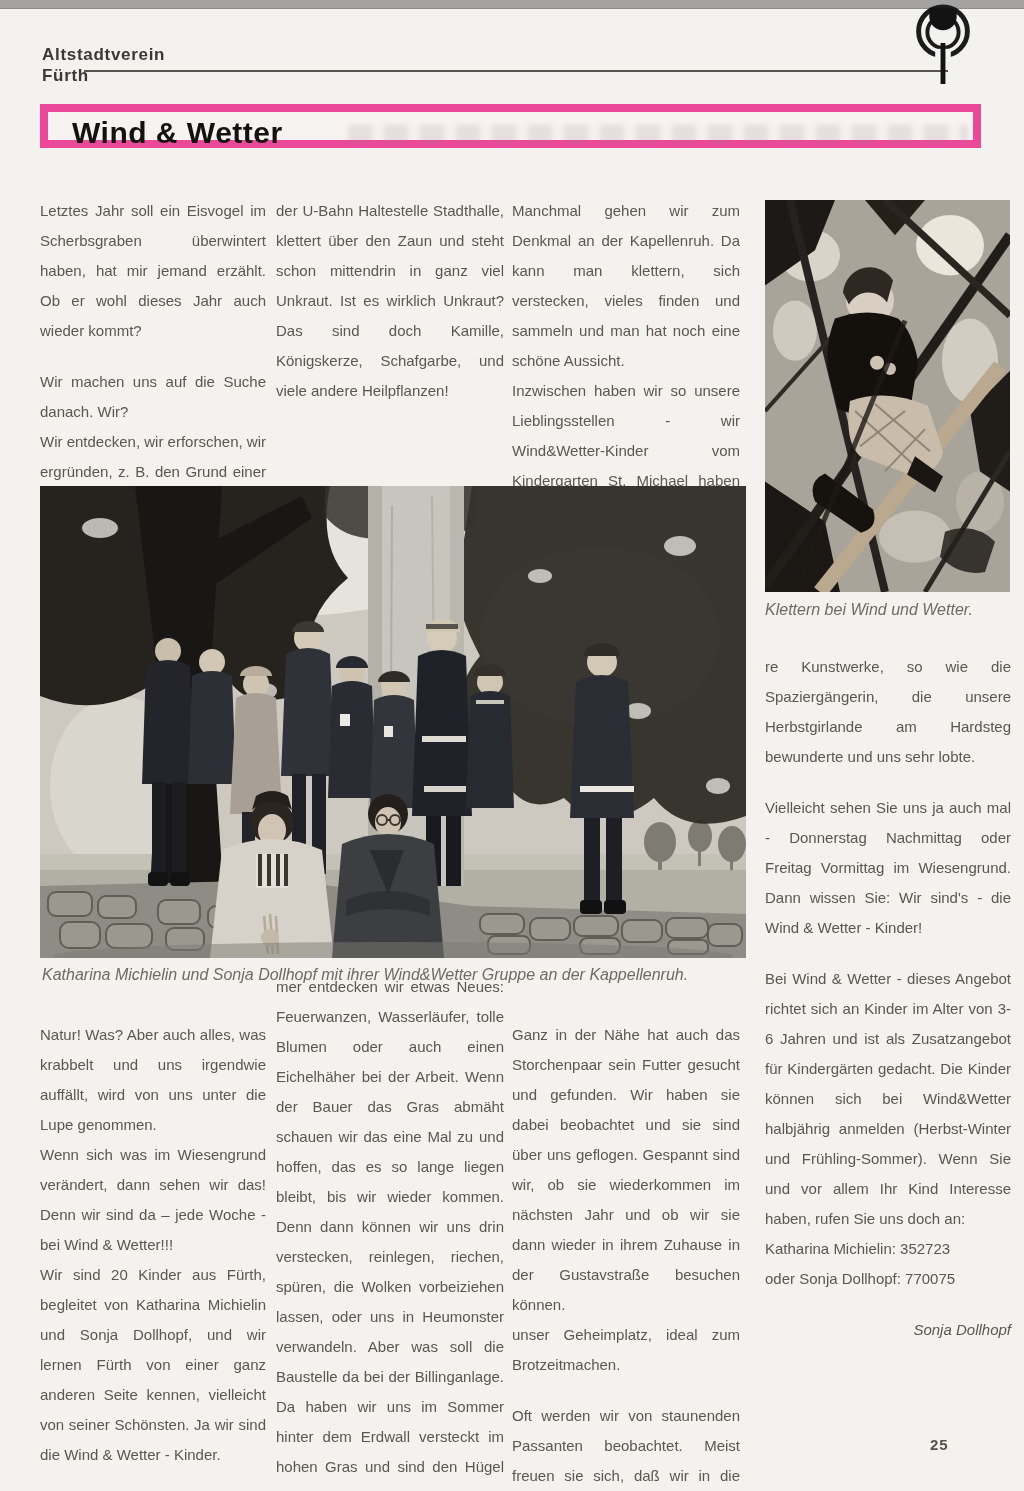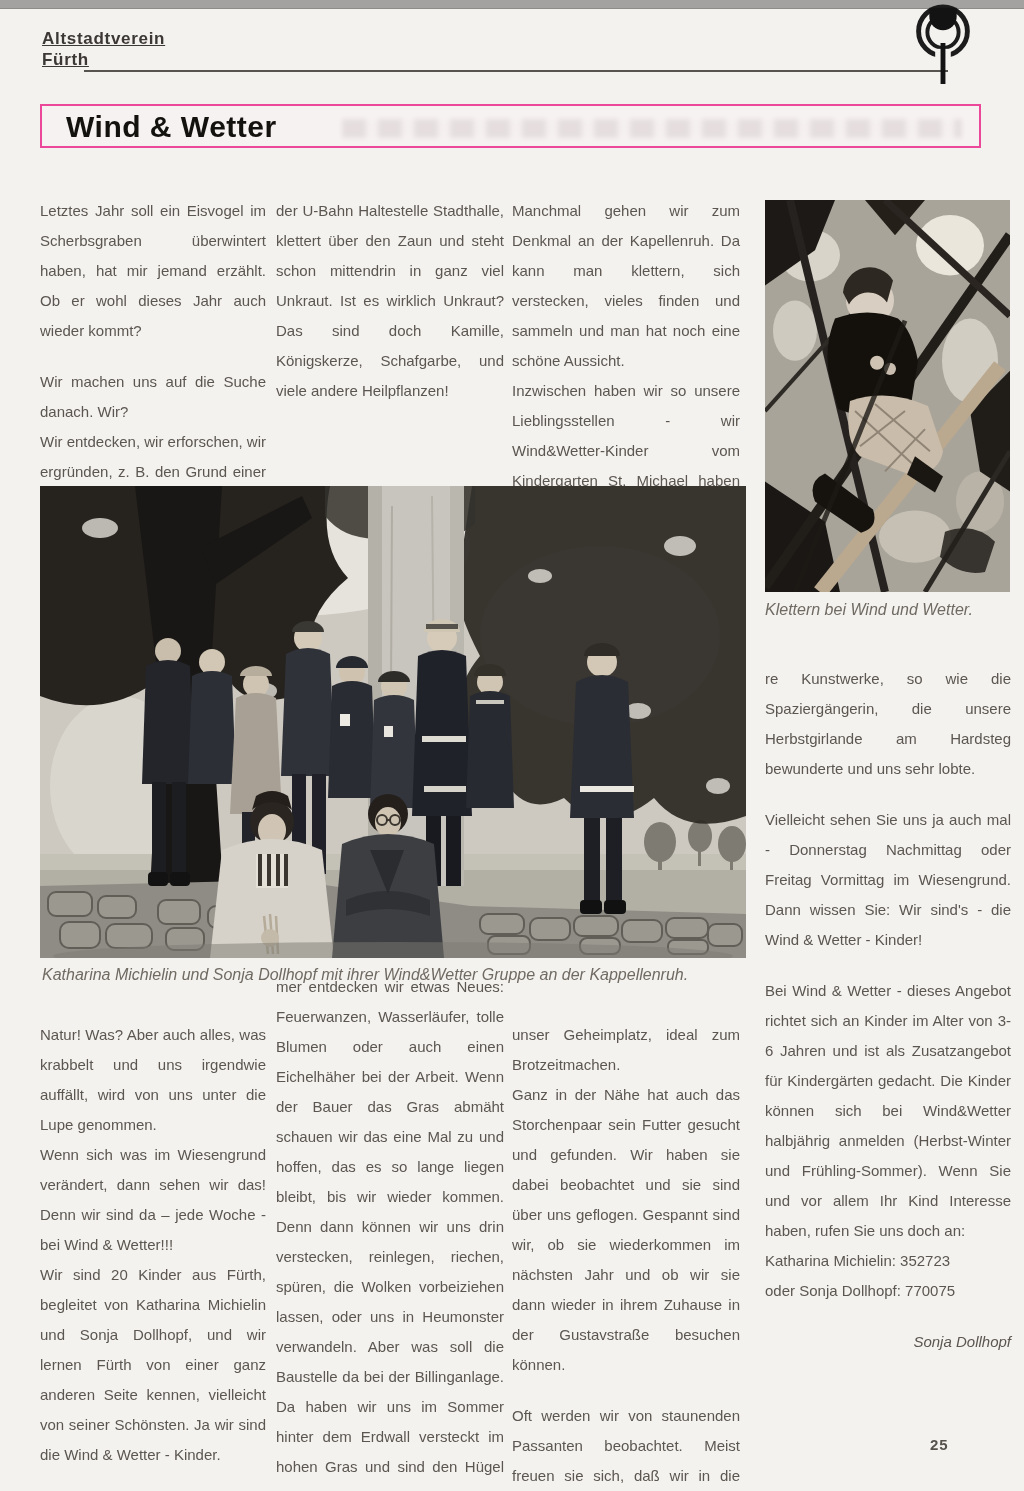--- a/index.html
+++ b/index.html
@@ -3,26 +3,26 @@
 <meta charset="utf-8">
 <style>
   html,body{margin:0;padding:0;}
   body{
     width:1024px;height:1491px;position:relative;overflow:hidden;
     background:#f4f2ef;
     font-family:"Liberation Sans","DejaVu Sans",sans-serif;
     color:#5a554f;
   }
   .scan-band{position:absolute;left:0;top:0;width:1024px;height:8px;background:#a3a2a0;border-bottom:1px solid #8d8c8a;}
-  .header-org{position:absolute;left:42px;top:28px;font-size:17px;font-weight:bold;color:#3b3835;letter-spacing:.7px;line-height:21px;text-decoration:underline;}
+  .header-org{position:absolute;left:42px;top:44px;font-size:17px;font-weight:bold;color:#3b3835;letter-spacing:.7px;line-height:21px;}
   .header-rule{position:absolute;left:84px;top:70px;width:864px;border-top:2px solid #57534f;}
   .logo{position:absolute;left:902px;top:2px;width:82px;height:86px;}
   .title-box{
     position:absolute;left:40px;top:104px;width:941px;height:44px;
-    background:#f7f2f2;border:2px solid #ec4899;box-sizing:border-box;
+    background:#f7f2f2;border:8px solid #ec4899;box-sizing:border-box;
   }
   .title-text{
     position:absolute;left:24px;top:4px;font-size:30px;font-weight:bold;
     color:#14120f;letter-spacing:.5px;font-family:"Liberation Sans","DejaVu Sans",sans-serif;
   }
   .title-ghost{
     position:absolute;left:300px;top:13px;width:620px;height:19px;
     filter:blur(2.6px);opacity:.32;
     background:repeating-linear-gradient(90deg,
       rgba(150,132,132,.55) 0 24px, rgba(150,132,132,.06) 24px 36px);
@@ -271,38 +271,38 @@
         <path d="M302,358 q46,-20 92,0 l10,114 h-112 Z" fill="#3c3e42"></path>
         <path d="M306,414 q42,-18 84,0 l0,16 q-42,-14 -84,0 Z" fill="#2f3135"></path>
         <path d="M330,364 l18,44 16,-44 Z" fill="#2a2c30"></path>
       </g>
     </g>
     <ellipse cx="353" cy="470" rx="340" ry="14" fill="#7c7972" opacity=".5"></ellipse>
   </svg>
 </div>
 <div class="caption" style="left:42px;top:966px;width:700px;">Katharina Michielin und Sonja Dollhopf mit ihrer Wind&amp;Wetter Gruppe an der Kappellenruh.</div>
 
-<div class="col" style="left:765px;top:652px;width:246px;margin-top:12px;">
+<div class="col" style="left:765px;top:652px;width:246px;">
   <p>re Kunstwerke, so wie die Spaziergängerin, die unsere Herbstgirlande am Hardsteg bewunderte und uns sehr lobte.</p>
   <p class="gap">Vielleicht sehen Sie uns ja auch mal - Donnerstag Nachmittag oder Freitag Vormittag im Wiesengrund. Dann wissen Sie: Wir sind's - die Wind &amp; Wetter - Kinder!</p>
   <p class="gap">Bei Wind &amp; Wetter - dieses Angebot richtet sich an Kinder im Alter von 3-6 Jahren und ist als Zusatzangebot für Kindergärten gedacht. Die Kinder können sich bei Wind&amp;Wetter halbjährig anmelden (Herbst-Winter und Frühling-Sommer). Wenn Sie und vor allem Ihr Kind Interesse haben, rufen Sie uns doch an:</p>
   <p>Katharina Michielin: 352723</p>
   <p>oder Sonja Dollhopf: 770075</p>
   <p class="gap signature">Sonja Dollhopf</p>
 </div>
 
 <div class="col" style="left:40px;top:1020px;width:226px;">
   <p>Natur! Was? Aber auch alles, was krabbelt und uns irgendwie auffällt, wird von uns unter die Lupe genommen.</p>
   <p>Wenn sich was im Wiesengrund verändert, dann sehen wir das! Denn wir sind da – jede Woche - bei Wind &amp; Wetter!!!</p>
   <p>Wir sind 20 Kinder aus Fürth, begleitet von Katharina Michielin und Sonja Dollhopf, und wir lernen Fürth von einer ganz anderen Seite kennen, vielleicht von seiner Schönsten. Ja wir sind die Wind &amp; Wetter - Kinder.</p>
   <p class="gap">Einmal die Woche erobern wir den Fürther Wiesengrund. Die Donnerstagsgruppe startet an</p>
 </div>
 <div class="col" style="left:276px;top:972px;width:228px;">
   <p>mer entdecken wir etwas Neues: Feuerwanzen, Wasserläufer, tolle Blumen oder auch einen Eichelhäher bei der Arbeit. Wenn der Bauer das Gras abmäht schauen wir das eine Mal zu und hoffen, das es so lange liegen bleibt, bis wir wieder kommen. Denn dann können wir uns drin verstecken, reinlegen, riechen, spüren, die Wolken vorbeiziehen lassen, oder uns in Heumonster verwandeln. Aber was soll die Baustelle da bei der Billinganlage. Da haben wir uns im Sommer hinter dem Erdwall versteckt im hohen Gras und sind den Hügel runtergerollt. Vorbei - Schade!</p>
 </div>
 <div class="col" style="left:512px;top:1020px;width:228px;">
+  <p>Ganz in der Nähe hat auch das Storchenpaar sein Futter gesucht und gefunden. Wir haben sie dabei beobachtet und sie sind über uns geflogen. Gespannt sind wir, ob sie wiederkommen im nächsten Jahr und ob wir sie dann wieder in ihrem Zuhause in der Gustavstraße besuchen können.</p>
   <p>unser Geheimplatz, ideal zum Brotzeitmachen.</p>
-  <p>Ganz in der Nähe hat auch das Storchenpaar sein Futter gesucht und gefunden. Wir haben sie dabei beobachtet und sie sind über uns geflogen. Gespannt sind wir, ob sie wiederkommen im nächsten Jahr und ob wir sie dann wieder in ihrem Zuhause in der Gustavstraße besuchen können.</p>
   <p class="gap">Oft werden wir von staunenden Passanten beobachtet. Meist freuen sie sich, daß wir in die tiefsten Pfützen hüpfen und uns so richtig austoben können.</p>
   <p>Michael bestaunen sie unse-</p>
 </div>
 
 <div class="page-number">25</div>
 
 </body></html>

